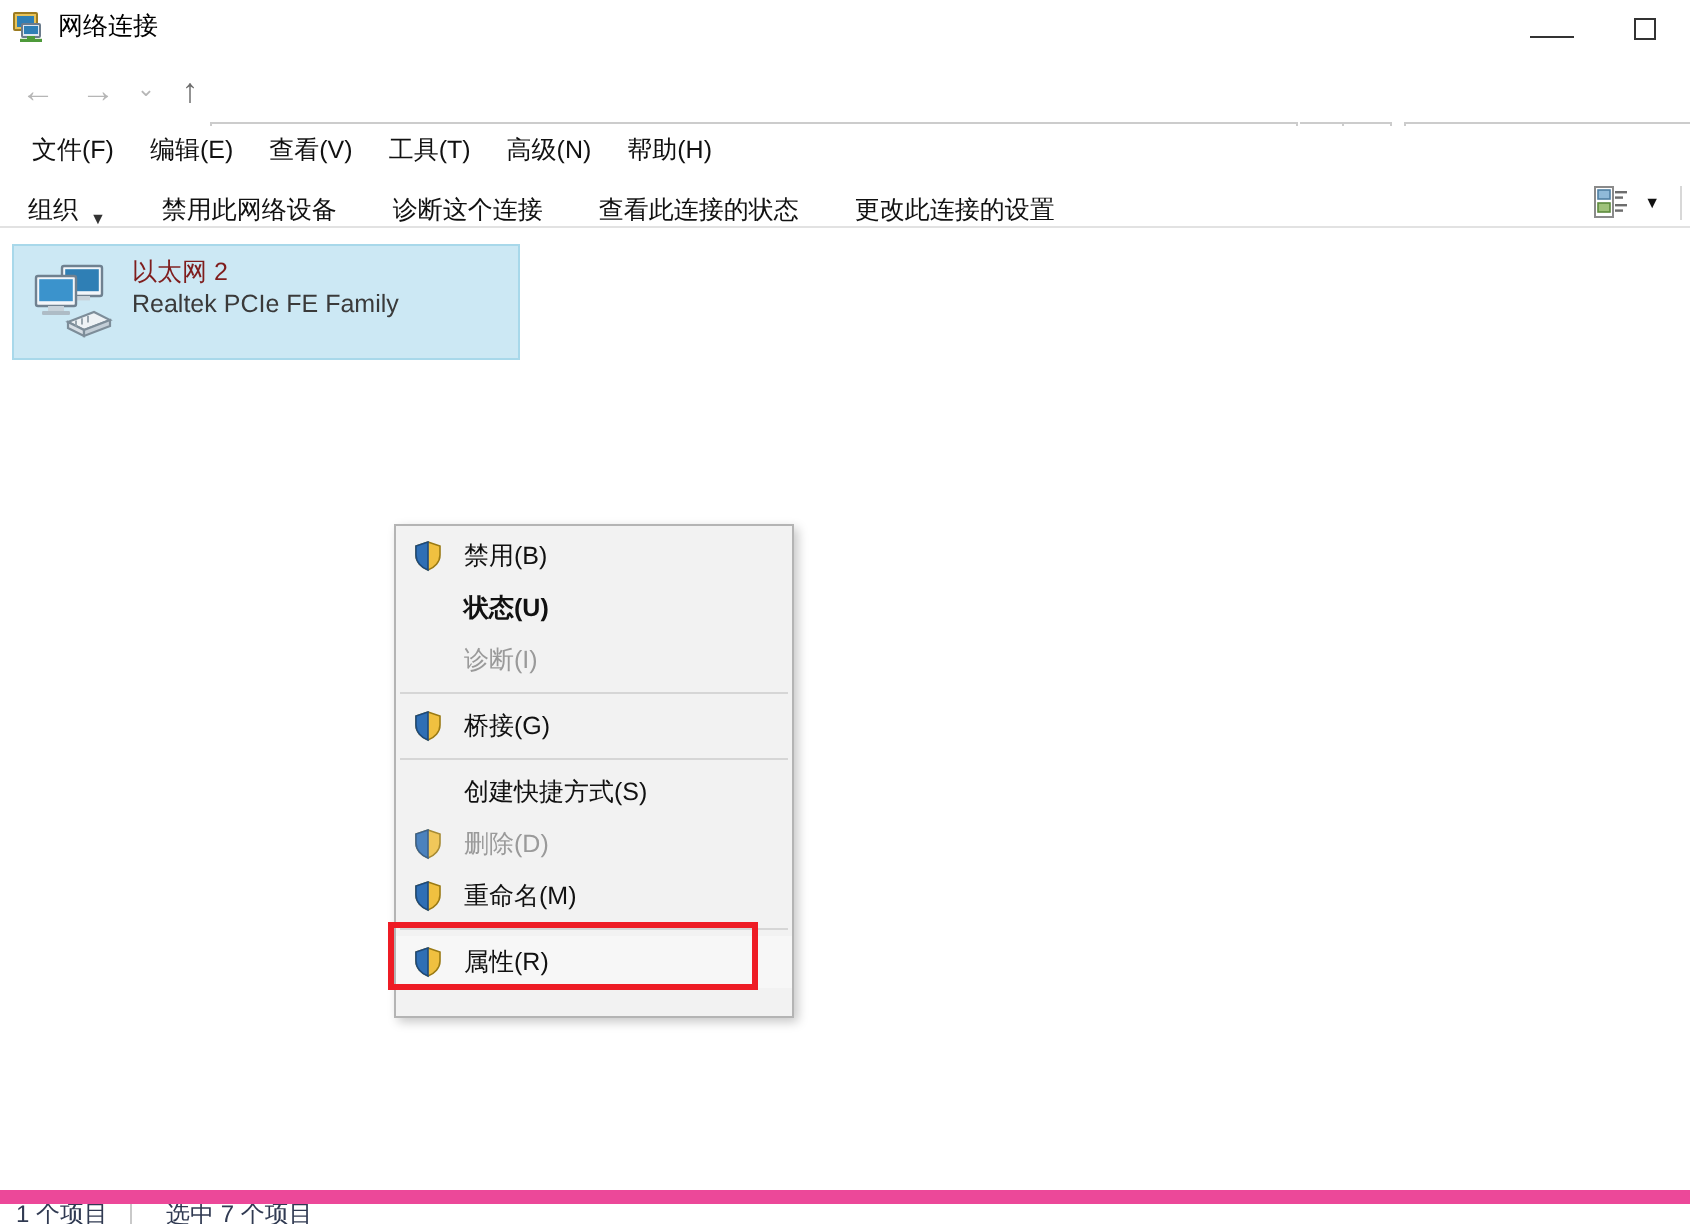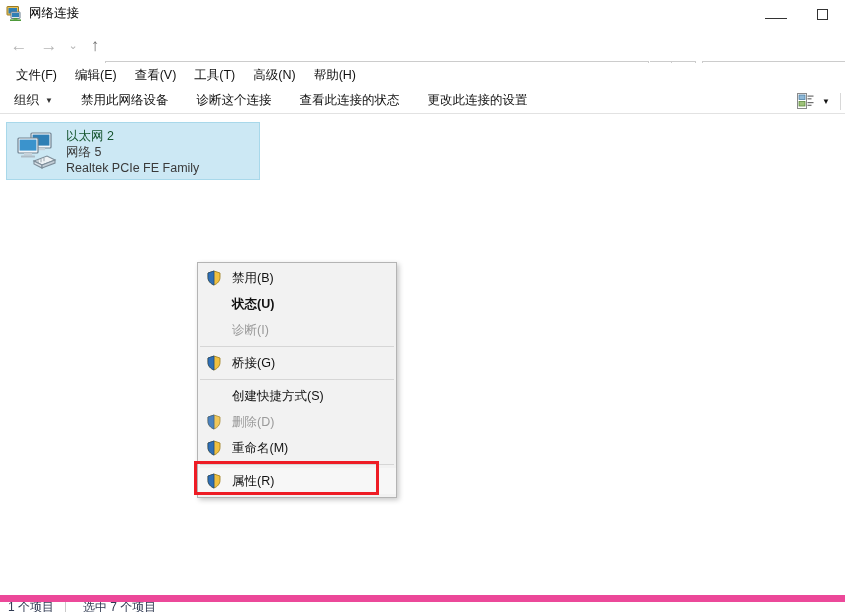--- a/index.html
+++ b/index.html
@@ -90,21 +90,21 @@
   }
 
   
   .cmdbar {
     position:absolute; left:0; top:88px; width:845px; height:26px;
     background:#ffffff; border-bottom:1px solid #e2e2e2;
     display:flex; align-items:center;
   }
   .cmd {
     font-size:12.5px; color:#111; padding:0 14px; white-space:nowrap;
-    display:flex; align-items:center; height:26px;
+    display:flex; align-items:flex-end; height:26px;
   }
   .cmd .caret { font-size:8px; margin-left:6px; color:#333; }
   .cmd-right {
     position:absolute; right:0; top:0; height:26px; display:flex; align-items:center;
   }
   .viewicon { width:17px; height:16px; position:relative; }
   .viewcaret { font-size:8px; color:#111; padding:0 10px 0 8px; }
   .toolsep { width:1px; height:17px; background:#d8d8d8; margin-right:4px; }
 
   
@@ -114,42 +114,42 @@
   }
 
   
   .adapter {
     position:absolute; left:6px; top:8px; width:254px; height:58px;
     background:#cce8f4; border:1px solid #a8d8ea;
     display:flex; align-items:flex-start;
   }
   .adapter-icon { width:48px; height:44px; margin:7px 4px 0 7px; flex:0 0 auto; position:relative; }
   .adapter-text { margin-top:5px; }
-  .adapter-name { font-size:12.5px; color:#14532d; line-height:16px; white-space:nowrap; }
+  .adapter-name { font-size:12.5px; color:#7f1d1d; line-height:16px; white-space:nowrap; }
   .adapter-net  { font-size:12.5px; color:#3a3a3a; line-height:16px; white-space:nowrap; }
   .adapter-dev  { font-size:12.5px; color:#3a3a3a; line-height:16px; white-space:nowrap; }
 
   
   .statusbar {
     position:absolute; left:0; bottom:0; width:845px; height:17px;
     border-top:7px solid #ec4899; background:#ffffff;
     display:flex; align-items:center; overflow:hidden;
   }
   .status-seg {
     font-size:12px; color:#303a52; line-height:17px;
     padding-left:8px; white-space:nowrap;
   }
   .status-div { width:1px; height:11px; background:#c9c9c9; margin:0 9px 0 11px; }
 
   
   .ctxmenu {
     position:absolute; left:197px; top:148px; width:200px;
     background:#f2f2f2; border:1px solid #b4b4b4;
     box-shadow: 2px 2px 5px rgba(0,0,0,0.22);
-    padding:2px 0 3px 0;
+    padding:2px 0 14px 0;
   }
   .ctxitem {
     height:26px; display:flex; align-items:center;
     padding-left:8px; position:relative;
   }
   .ctxitem .shield { width:16px; height:16px; flex:0 0 auto; margin-right:10px; }
   .ctxitem .spacer { width:16px; height:16px; flex:0 0 auto; margin-right:10px; }
   .ctxitem .lbl {
     font-size:12.5px; color:#111; white-space:nowrap; line-height:16px;
   }
@@ -276,21 +276,20 @@
           <path d="M20 31 L33 26 L41 30 L28 35 Z" fill="#eef2f5" stroke="#7d8d99" stroke-width="1.1"></path>
           <path d="M20 31 L20 34 L28 38 L28 35 Z" fill="#d7dfe6" stroke="#7d8d99" stroke-width="1.1"></path>
           <path d="M28 35 L41 30 L41 33 L28 38 Z" fill="#c3ced7" stroke="#7d8d99" stroke-width="1.1"></path>
           <line x1="24" y1="30.2" x2="24" y2="33.4" stroke="#8e9ca6" stroke-width="0.9"></line>
           <line x1="27" y1="29.1" x2="27" y2="32.3" stroke="#8e9ca6" stroke-width="0.9"></line>
           <line x1="30" y1="28" x2="30" y2="31.2" stroke="#8e9ca6" stroke-width="0.9"></line>
         </svg>
       </span>
       <span class="adapter-text">
         <div class="adapter-name">以太网 2</div>
-        <div class="adapter-net">网络  5</div>
         <div class="adapter-dev">Realtek PCIe FE Family</div>
       </span>
     </div>
 
     <div class="ctxmenu" id="ctxmenu">
         <div class="ctxitem">
           <span class="shield"><svg width="16" height="16" viewBox="0 0 16 16">
               <path d="M8 1 L14 3 L14 7.5 C14 11 11.3 13.8 8 15 C4.7 13.8 2 11 2 7.5 L2 3 Z" fill="#f0c040" stroke="#9a7a14" stroke-width="0.8"></path>
               <path d="M8 1 L2 3 L2 7.5 C2 11 4.7 13.8 8 15 Z" fill="#2f6fb5" stroke="#1d4a7c" stroke-width="0.8"></path>
             </svg></span>

